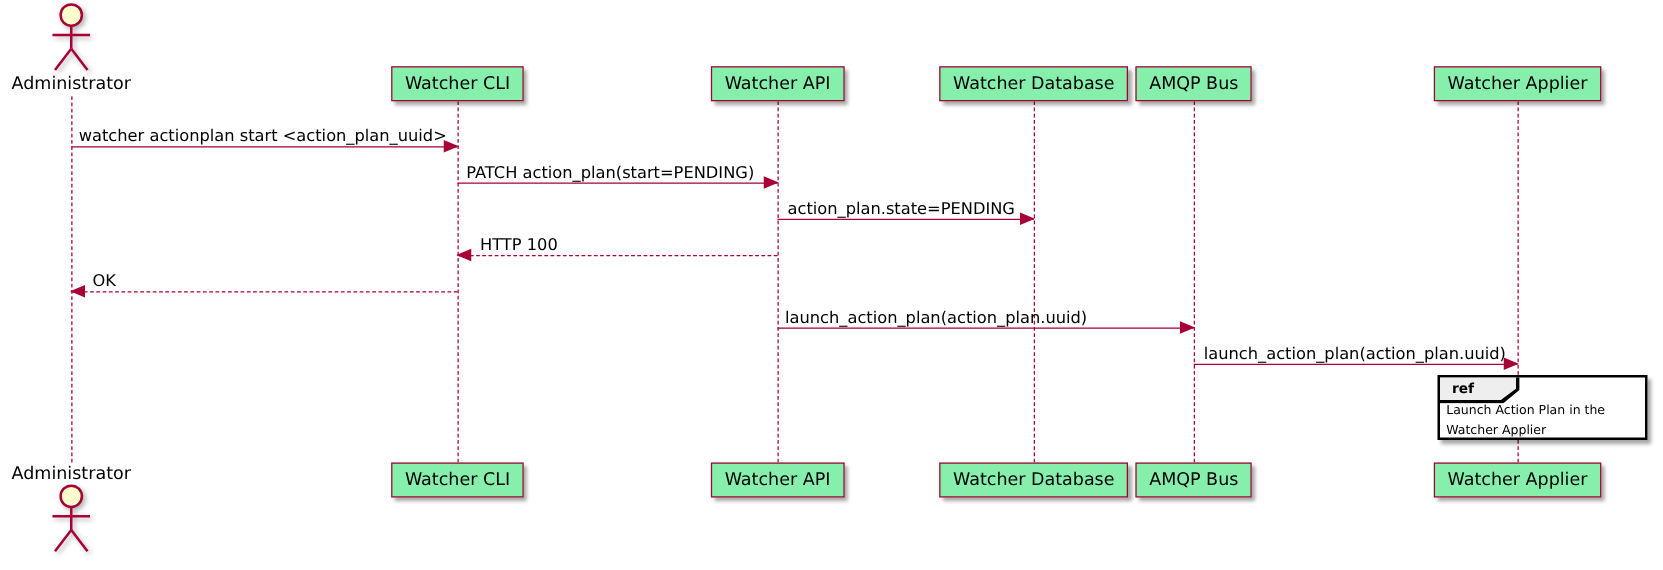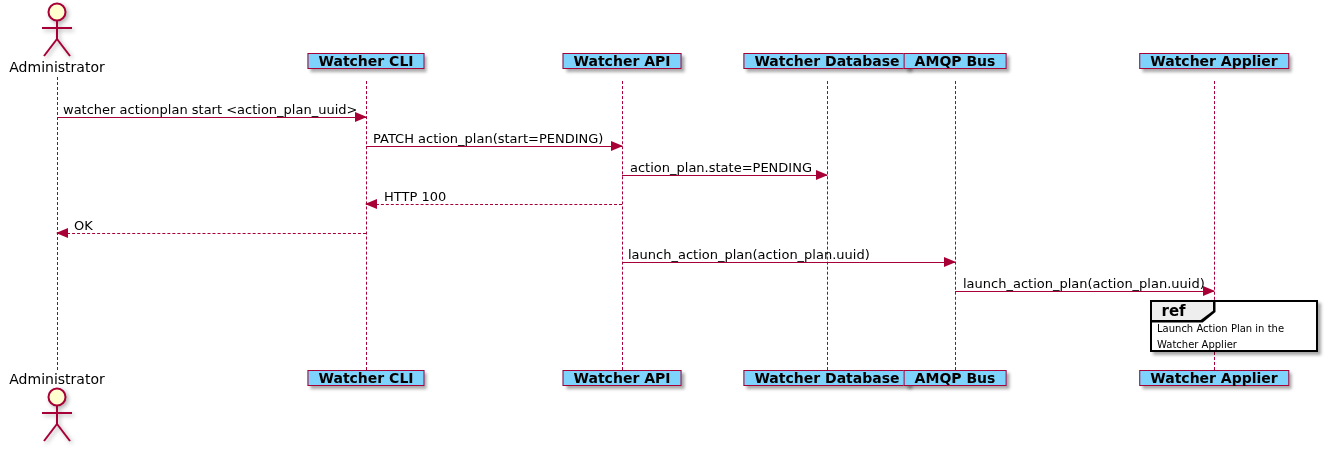--- a/index.html
+++ b/index.html
@@ -14,32 +14,31 @@
   }
   .lifeline {
     position: absolute;
     width: 0;
     border-left: 1px dashed #A80036;
     z-index: 1;
   }
   .participant {
     position: absolute;
     transform: translateX(-50%);
-    background: #7dd3fc;
+    background: #86efac;
     border: 1.8px solid #A80036;
     box-shadow: 3px 3px 3px rgba(0,0,0,0.35);
-    height: 16px;
+    height: 28px;
     box-sizing: border-box;
     display: flex;
     align-items: center;
     padding: 0 10px;
     font-size: 14px;
     white-space: nowrap;
     z-index: 2;
-    font-weight: bold;
   }
   .actor-label {
     position: absolute;
     transform: translateX(-50%);
     font-size: 14px;
     white-space: nowrap;
     z-index: 2;
     text-align: right;
   }
   .actor-figure {
@@ -106,21 +105,21 @@
     top: 0;
     width: calc(100% - 2.5px);
     height: calc(100% - 2.5px);
     background: #EEEEEE;
     clip-path: polygon(0 0, 100% 0, 100% 50%, 80% 100%, 0 100%);
     display: flex;
     align-items: center;
   }
   .ref-keyword {
     font-weight: bold;
-    font-size: 15px;
+    font-size: 11px;
     padding-left: 10px;
   }
   .ref-body {
     position: absolute;
     left: 5px;
     top: 19px;
     font-size: 10px;
     line-height: 16px;
     white-space: nowrap;
   }

